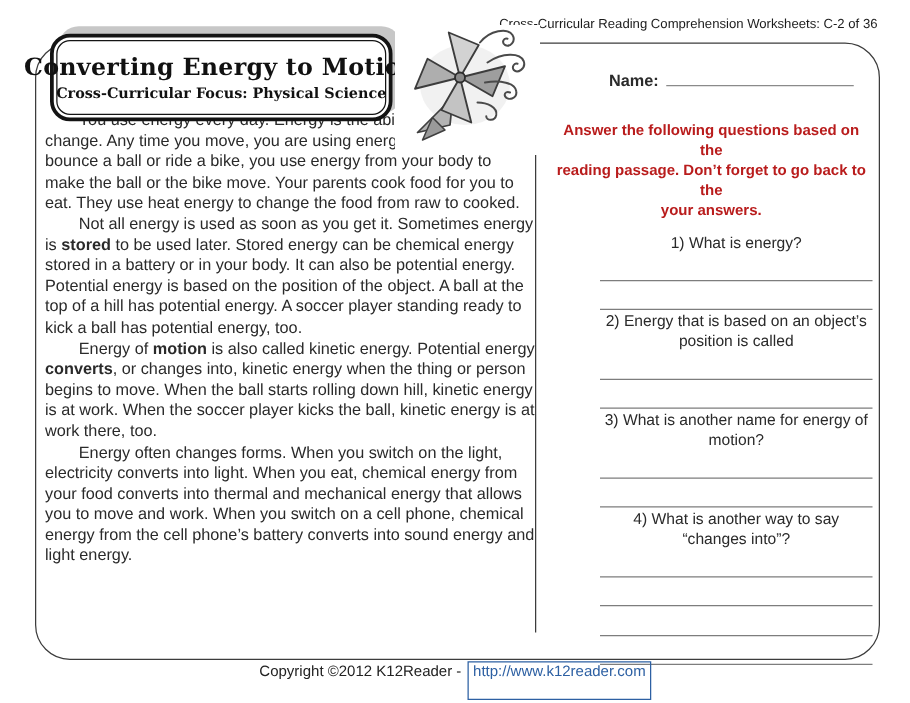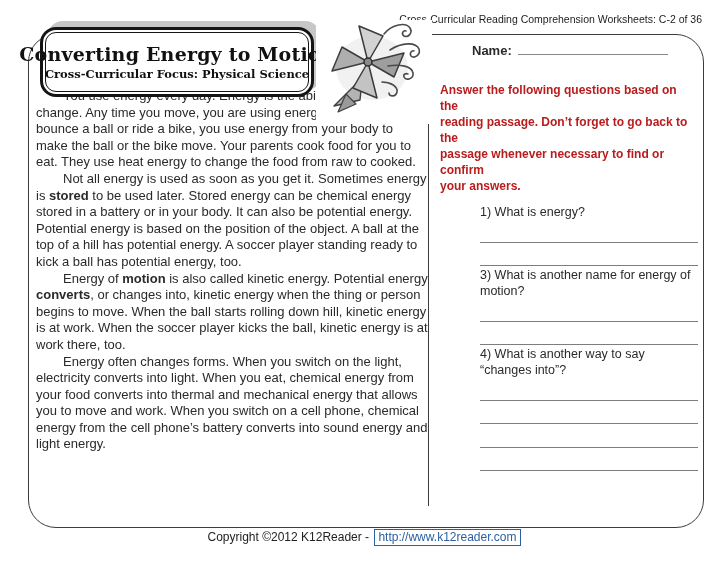--- a/index.html
+++ b/index.html
@@ -38,34 +38,34 @@
   .pinwheel-wrap { position:absolute; left:316px; top:20px; width:116px; height:104px; background:#fff; }
   .passage {
     position:absolute; left:36px; top:88px; width:392px;
     font-size:13px; line-height:16.6px; color:#2a2a2a;
   }
   .passage p { margin:0; text-indent:27px; }
   .col-divider {
     position:absolute; left:428px; top:76px; height:430px; width:0;
     border-left:1.6px solid #3c3c3c;
   }
-  .right-col { position:absolute; left:440px; top:42px; width:258px; }
+  .right-col { position:absolute; left:440px; top:56px; width:258px;text-align:center; }
   .name-row { padding-left:32px; font-weight:bold; font-size:13px; height:18px; }
   .name-line {
     display:inline-block; width:150px; height:12px; margin-left:6px;
     border-bottom:1.2px solid #8a8a8a; vertical-align:baseline;
   }
   .instructions { margin-top:22px; font-weight:bold; font-size:12px; line-height:16px; color:#b91c1c; }
   .questions { margin-top:10px; font-size:12.5px; }
   .question { margin-bottom:1px;margin-left:40px; }
   .q-label { line-height:16px; color:#2a2a2a; }
   .answer-line { height:22px; border-bottom:1.1px solid #7d7d7d; }
   .footer { position:absolute; left:0; right:0; top:530px; text-align:center; font-size:12px; color:#222; }
   .footer-link {
-    color:#2d60a3; border:1.5px solid #2d60a3; padding:0 3px 1px 3px;
+    color:#2d60a3; border:1.5px solid #2d60a3; padding:0 3px 15px 3px;
     text-decoration:none; margin-left:2px;
   }
 </style>
 </head>
 <body>
 
 <div class="series-label">Cross-Curricular Reading Comprehension Worksheets: C-2 of 36</div>
 
 <div class="page-border"></div>
 
@@ -109,26 +109,30 @@
   </svg>
 </div>
 
 <div class="right-col">
   <div class="name-row">
     <span>Name:</span><span class="name-line"></span>
   </div>
   <div class="instructions" id="instructions">
       <div>Answer the following questions based on the</div>
       <div>reading passage. Don’t forget to go back to the</div>
-      <div>passage whenever necessary to find or confirm</div>
       <div>your answers.</div>
     </div>
   <div class="questions" id="questions">
       <div class="question">
         <div class="q-label">1) What is energy?</div>
+        <div class="answer-line"></div>
+        <div class="answer-line"></div>
+      </div>
+      <div class="question">
+        <div class="q-label">2) Energy that is based on an object’s position is called</div>
         <div class="answer-line"></div>
         <div class="answer-line"></div>
       </div>
       <div class="question">
         <div class="q-label">3) What is another name for energy of motion?</div>
         <div class="answer-line"></div>
         <div class="answer-line"></div>
       </div>
       <div class="question">
         <div class="q-label">4) What is another way to say “changes into”?</div>

